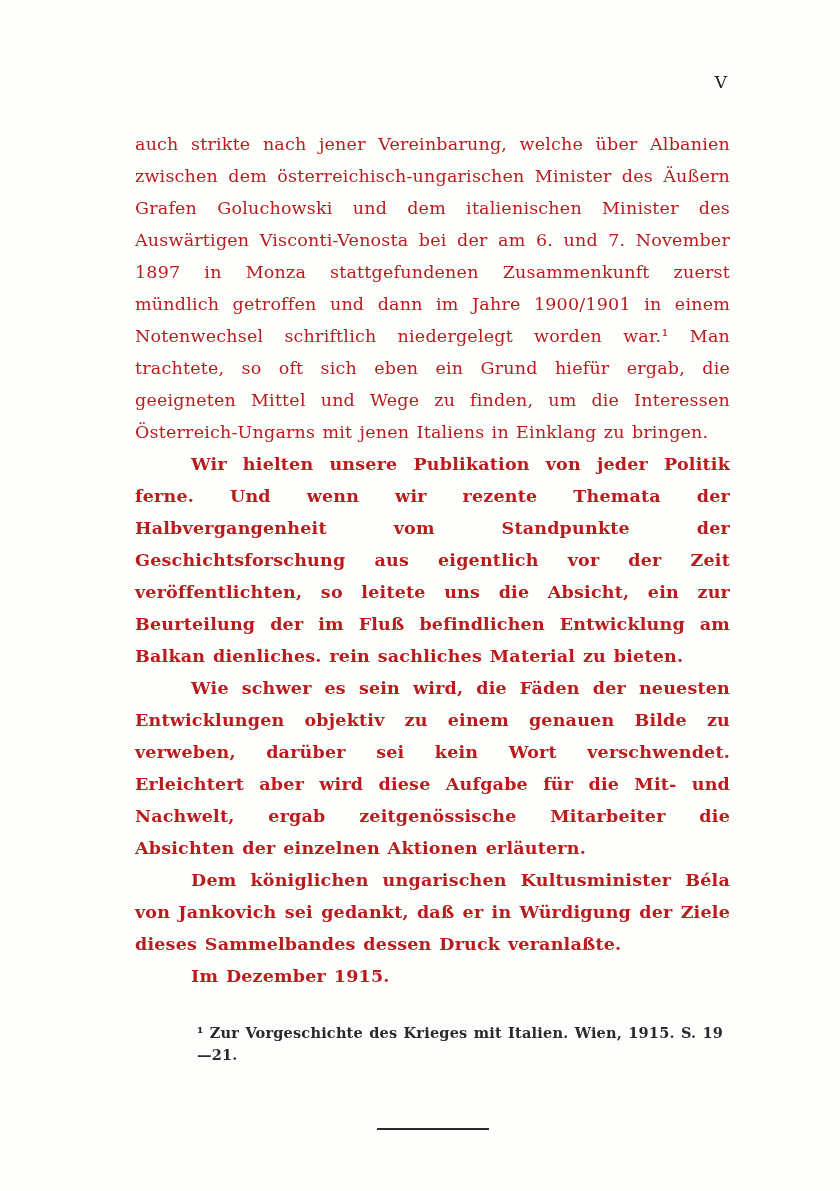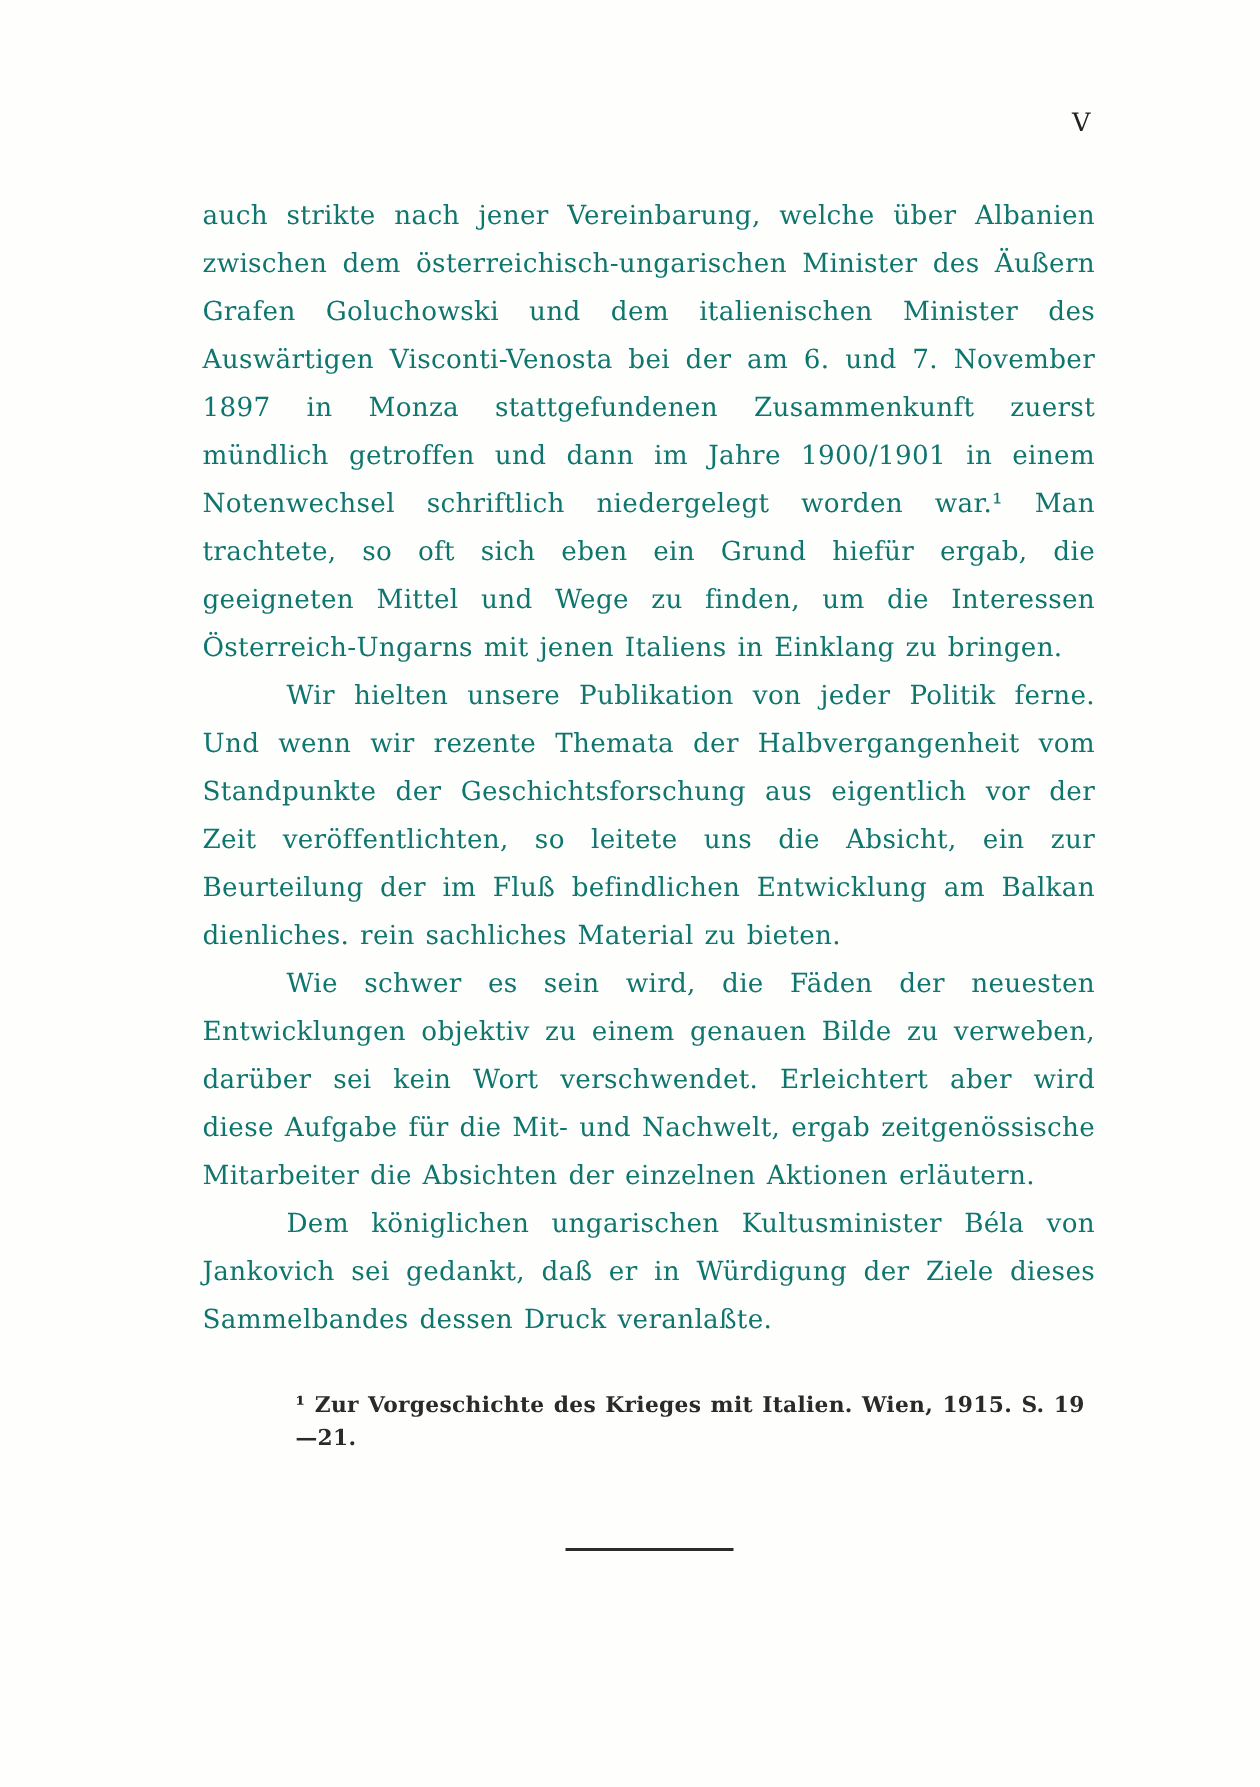--- a/index.html
+++ b/index.html
@@ -24,29 +24,30 @@
     font-size: 17px;
     letter-spacing: 1px;
     color: #222;
     margin: 0 0 36px 0;
     padding-right: 2px;
   }
   .body-text {
     font-size: 17.5px;
     line-height: 32px;
     text-align: justify;
-    color: #0f766e;
+    color: #b91c1c;
     letter-spacing: 0.2px;
     word-spacing: 1.5px;
   }
   .body-text p {
     margin: 0;
   }
   .body-text p.indented {
     text-indent: 56px;
+    font-weight: bold;
   }
   .footnote {
     margin-top: 30px;
     padding-left: 62px;
     font-size: 14.5px;
     line-height: 22px;
     color: #2a2a2a;
     letter-spacing: 0.2px;
     word-spacing: 1px;
     font-weight: bold;
@@ -64,19 +65,20 @@
 
 <div class="page">
 
   <div class="page-number">V</div>
 
   <div class="body-text">
     <p>auch strikte nach jener Vereinbarung, welche über Albanien zwischen dem österreichisch-ungarischen Minister des Äußern Grafen Goluchowski und dem italienischen Minister des Auswärtigen Visconti-Venosta bei der am 6. und 7. November 1897 in Monza stattgefundenen Zusammenkunft zuerst mündlich getroffen und dann im Jahre 1900/1901 in einem Notenwechsel schriftlich niedergelegt worden war.¹ Man trachtete, so oft sich eben ein Grund hiefür ergab, die geeigneten Mittel und Wege zu finden, um die Interessen Österreich-Ungarns mit jenen Italiens in Einklang zu bringen.</p>
     <p class="indented">Wir hielten unsere Publikation von jeder Politik ferne. Und wenn wir rezente Themata der Halbvergangenheit vom Standpunkte der Geschichtsforschung aus eigentlich vor der Zeit veröffentlichten, so leitete uns die Absicht, ein zur Beurteilung der im Fluß befindlichen Entwicklung am Balkan dienliches. rein sachliches Material zu bieten.</p>
     <p class="indented">Wie schwer es sein wird, die Fäden der neuesten Entwicklungen objektiv zu einem genauen Bilde zu verweben, darüber sei kein Wort verschwendet. Erleichtert aber wird diese Aufgabe für die Mit- und Nachwelt, ergab zeitgenössische Mitarbeiter die Absichten der einzelnen Aktionen erläutern.</p>
     <p class="indented">Dem königlichen ungarischen Kultusminister Béla von Jankovich sei gedankt, daß er in Würdigung der Ziele dieses Sammelbandes dessen Druck veranlaßte.</p>
+    <p class="indented">Im Dezember 1915.</p>
   </div>
 
   <div class="footnote">¹ Zur Vorgeschichte des Krieges mit Italien. Wien, 1915. S. 19—21.</div>
 
   <hr class="separator-rule">
 
 </div>
 
 </body></html>

